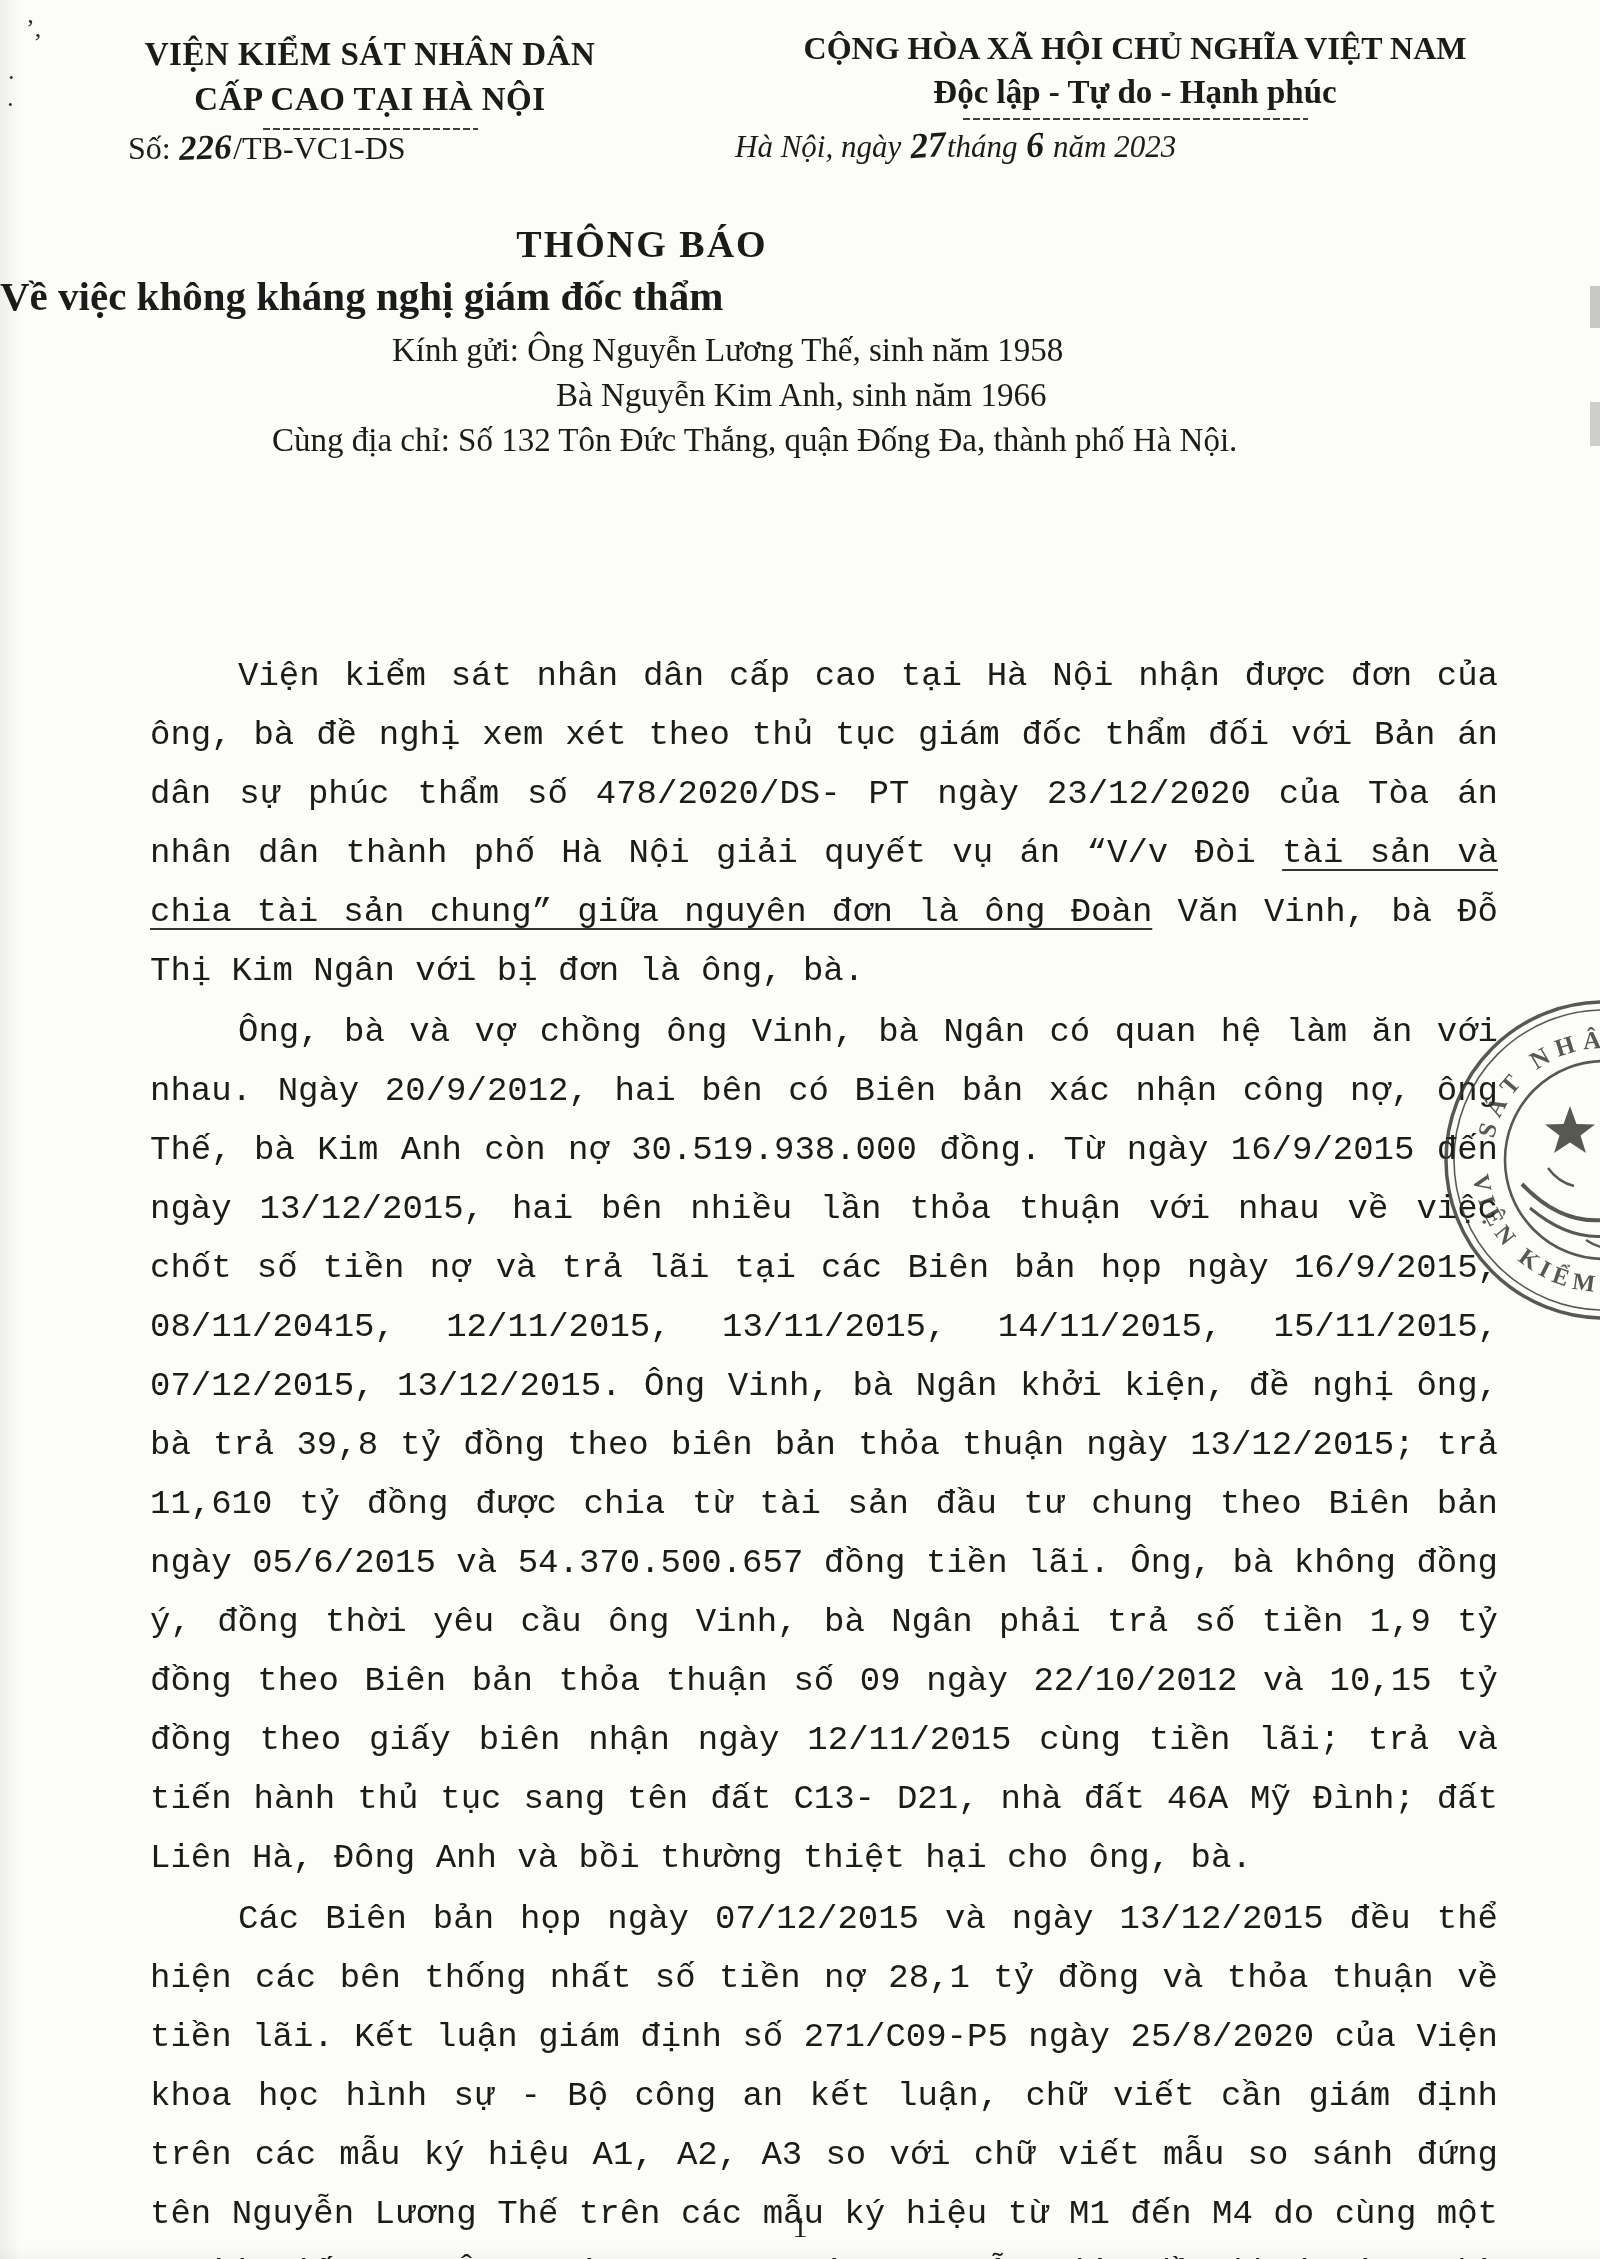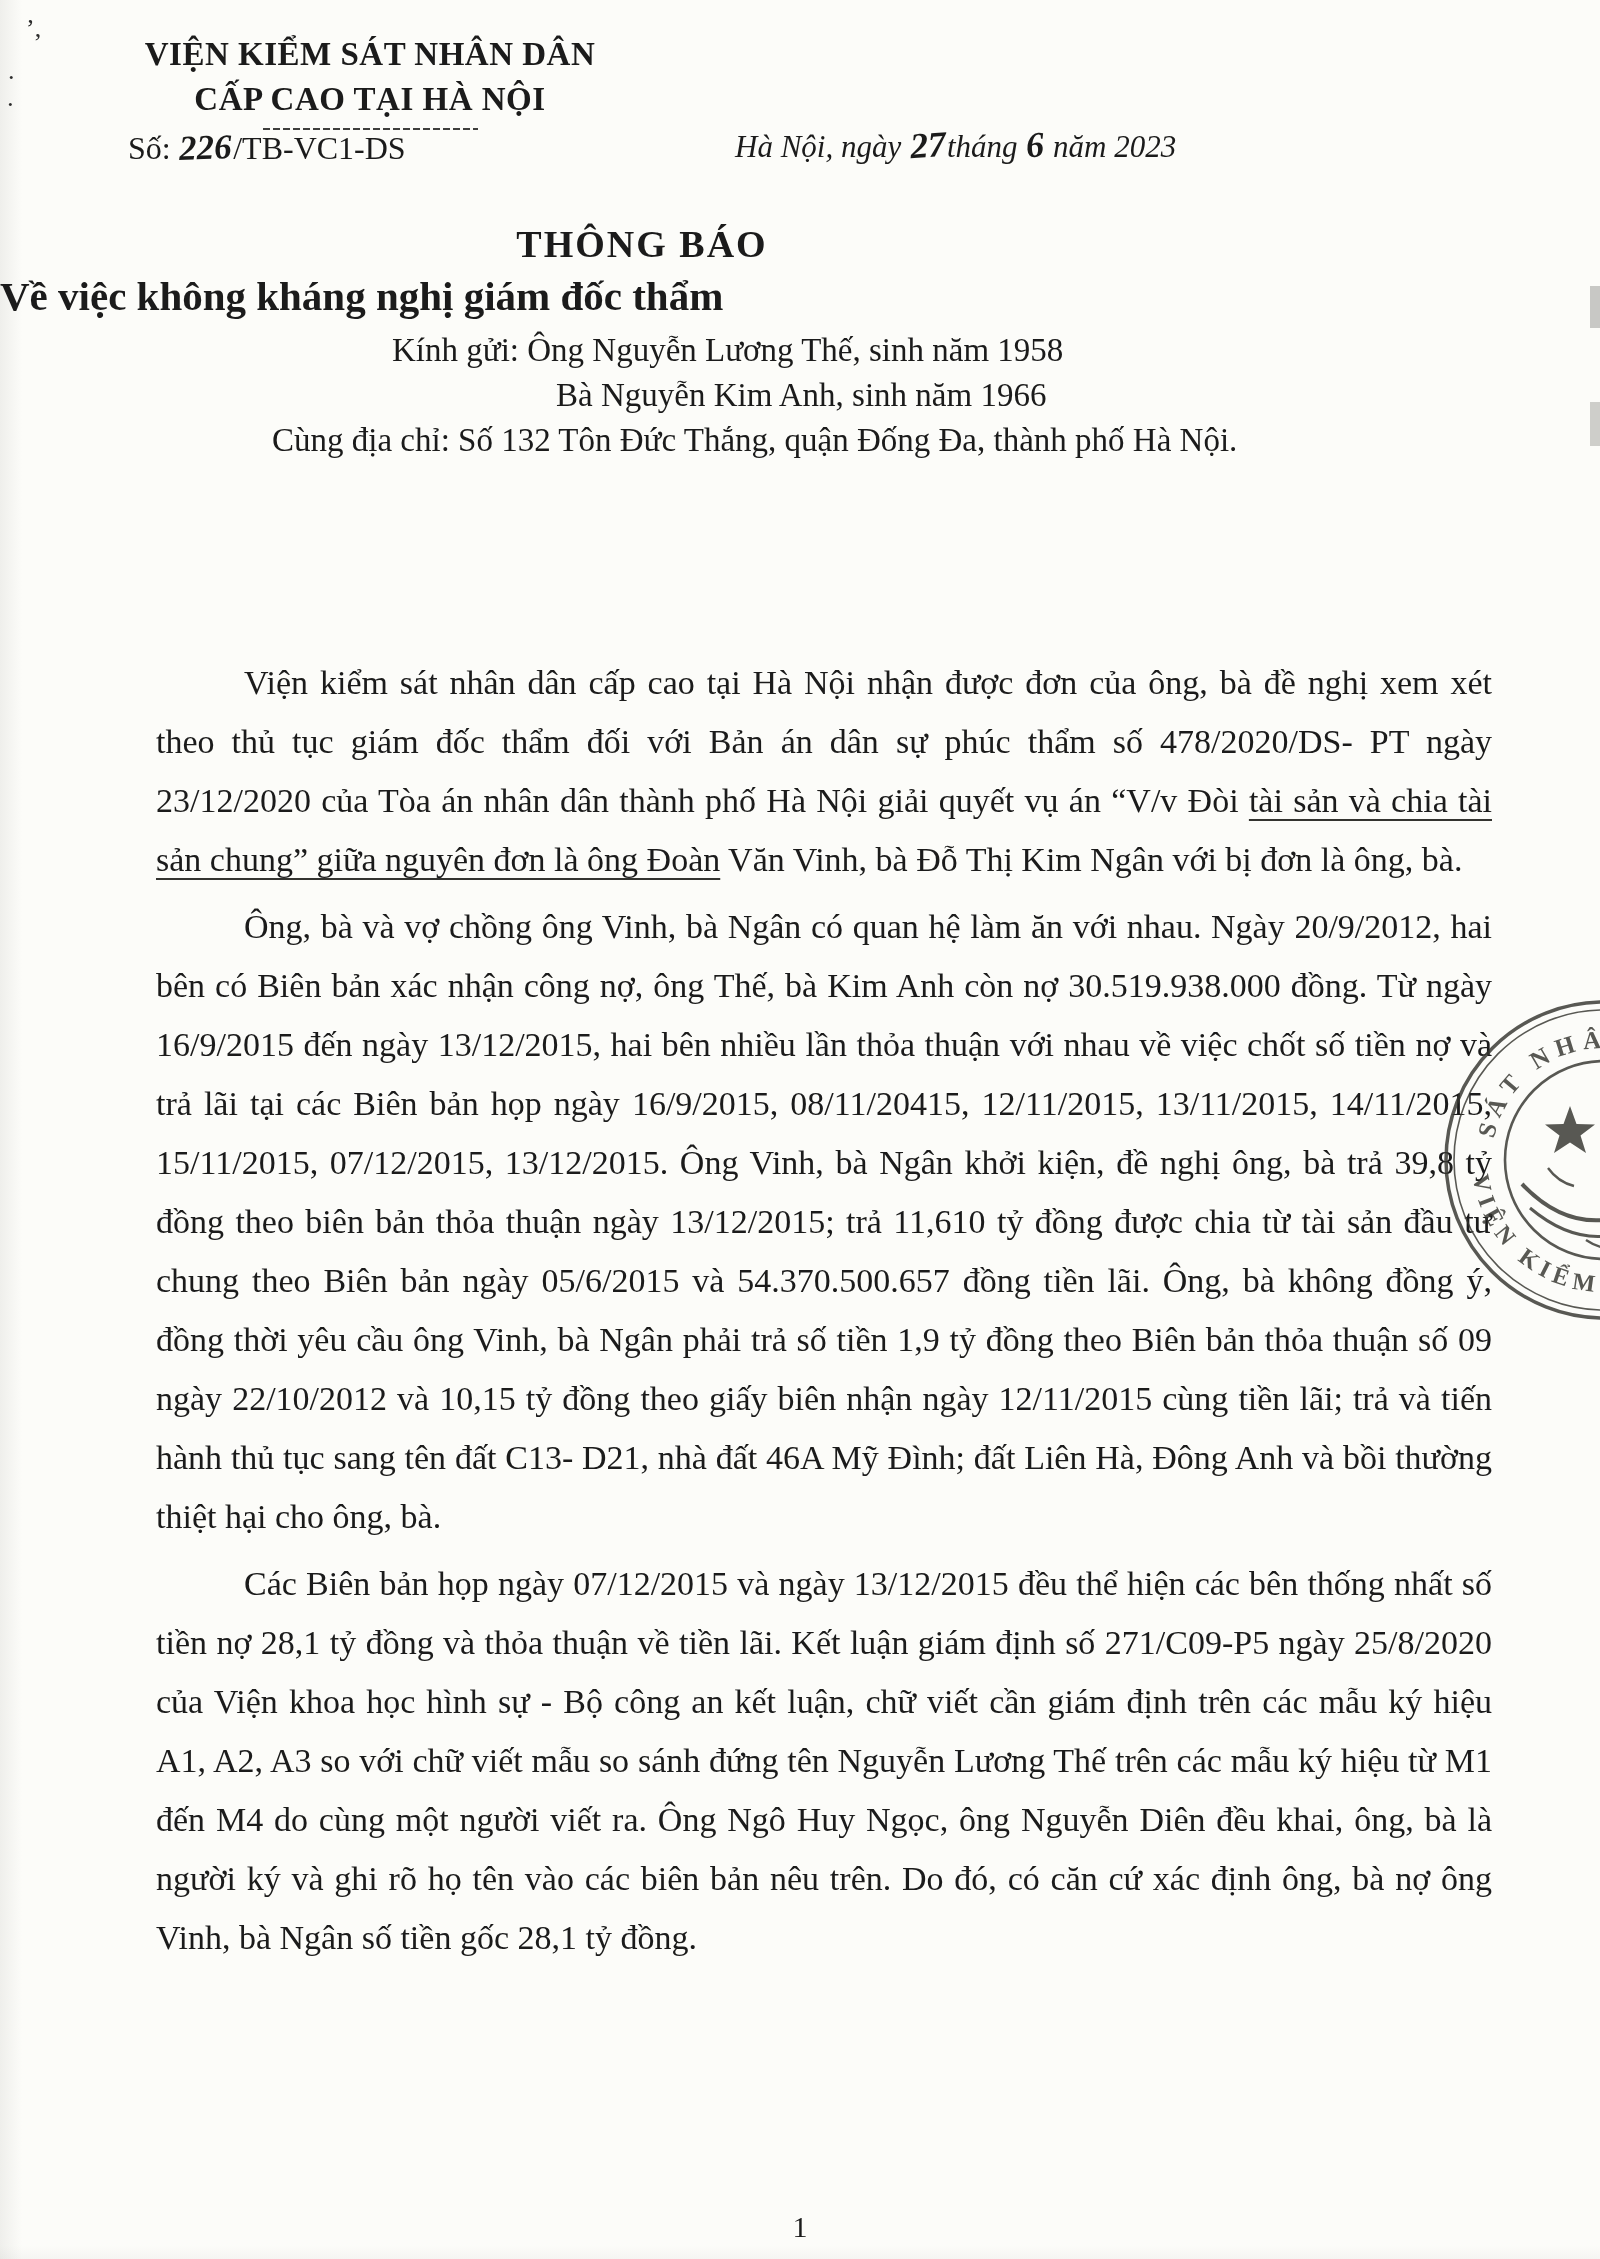--- a/index.html
+++ b/index.html
@@ -31,21 +31,21 @@
   .title{position:absolute;left:0;top:222px;width:1284px;text-align:center;
     font-weight:bold;font-size:38px;letter-spacing:2px;}
   .subtitle{position:absolute;left:0;top:272px;width:1600px;
     font-weight:bold;font-size:41px;}
   .recipients{position:absolute;left:0;top:328px;width:1388px;font-size:33px;line-height:45px;}
   .recipients .r1{padding-left:392px;}
   .recipients .r2{padding-left:556px;}
   .recipients .r3{padding-left:272px;}
   .bodytext{position:absolute;left:148px;top:645px;width:1352px;
     font-size:34px;line-height:59px;text-align:justify;}
-  .bodytext p{margin:8px;text-indent:88px;}
+  .bodytext p{margin:2px;text-indent:88px;font-family:Liberation Mono, monospace;}
   .u{text-decoration:underline;text-decoration-thickness:2px;text-underline-offset:7px;
      text-decoration-color:#33332f;}
   .pageno{position:absolute;left:0;top:2210px;width:1600px;text-align:center;font-size:30px;}
   .stamp{position:absolute;left:1400px;top:988px;width:200px;height:352px;opacity:.82;}
   .speck{position:absolute;color:#2c2c2c;font-size:26px;line-height:1;}
   .edge-mark{position:absolute;background:#8a8a84;}
 </style>
 </head>
 <body>
 
@@ -56,20 +56,25 @@
   <span class="speck" style="left:6px;top:92px;">·</span>
   <div class="edge-mark" style="left:1590px;top:286px;width:10px;height:42px;opacity:.45;"></div>
   <div class="edge-mark" style="left:1590px;top:402px;width:10px;height:44px;opacity:.4;"></div>
 
   <div class="hdr-left">
     <div>VIỆN KIỂM SÁT NHÂN DÂN</div>
     <div>CẤP CAO TẠI HÀ NỘI</div>
     <div class="rule left"></div>
   </div>
 
+  <div class="hdr-right">
+    <div>CỘNG HÒA XÃ HỘI CHỦ NGHĨA VIỆT NAM</div>
+    <div class="motto">Độc lập - Tự do - Hạnh phúc</div>
+    <div class="rule right"></div>
+  </div>
 
   <div class="docno">
     <span>Số:</span><span class="hand">226</span><span>/TB-VC1-DS</span>
   </div>
 
   <div class="dateline">
     <span>Hà Nội, ngày</span>
     <span class="hand">27</span><span>tháng</span>
     <span class="hand">6</span>
     <span class="gap">năm 2023</span>

